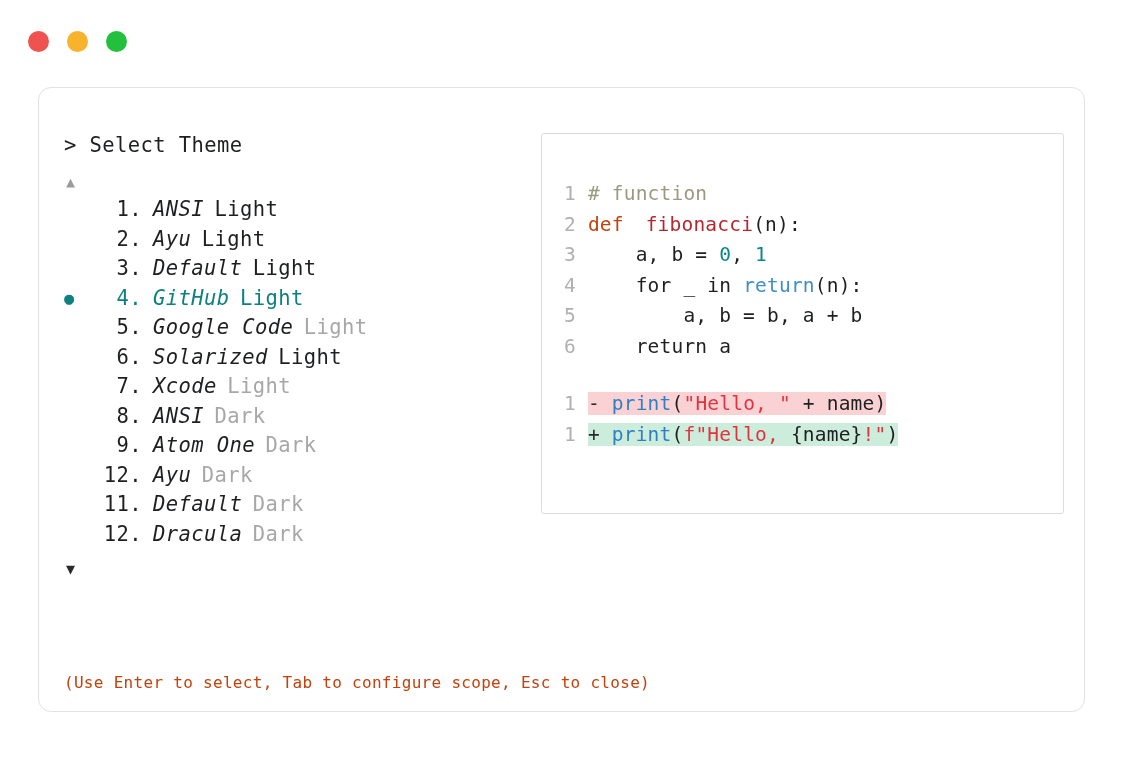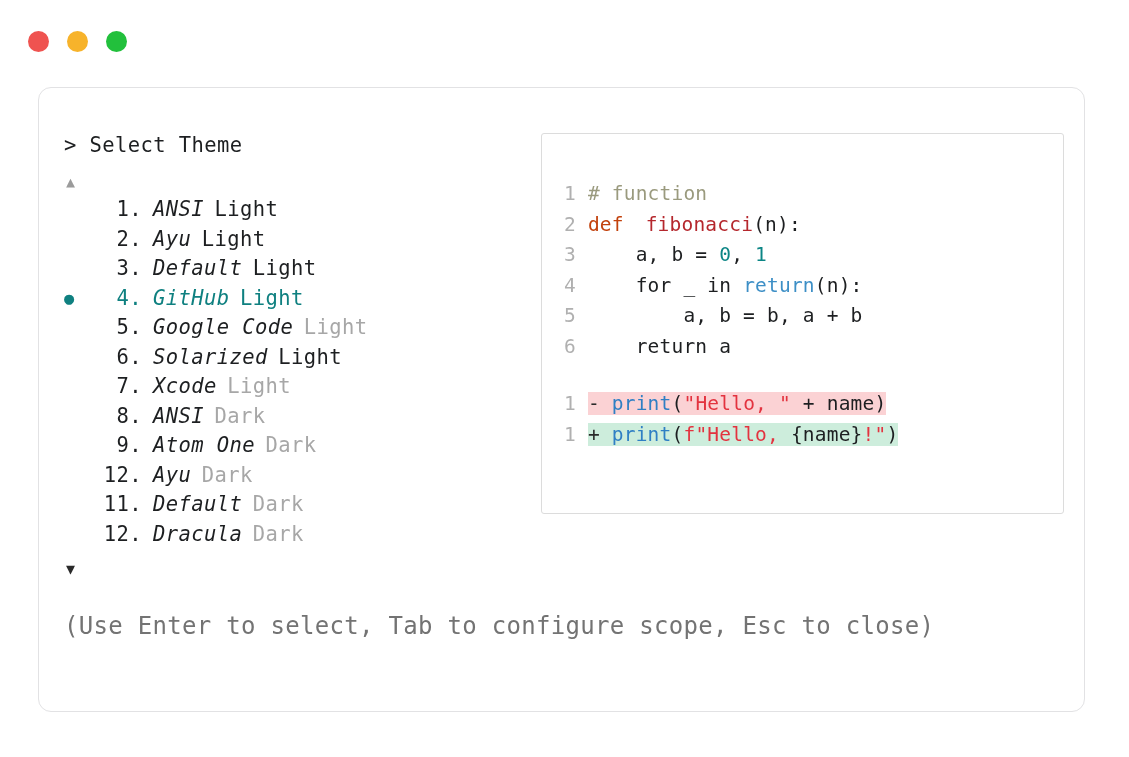--- a/index.html
+++ b/index.html
@@ -120,24 +120,24 @@
   #scroll-down-indicator {
     font-size: 15px;
     line-height: 16px;
     color: #2a2a2a;
     margin-top: 10px;
     margin-left: 2px;
   }
   #hint {
     position: absolute;
     left: 25px;
-    top: 524px;
-    font-size: 24px;
+    top: 585px;
+    font-size: 16px;
     letter-spacing: 0.3px;
-    color: #737373;
+    color: #c2410c;
     white-space: pre;
   }
 
   
   #preview-pane {
     position: absolute;
     left: 502px;
     top: 45px;
     width: 528px;
   }

